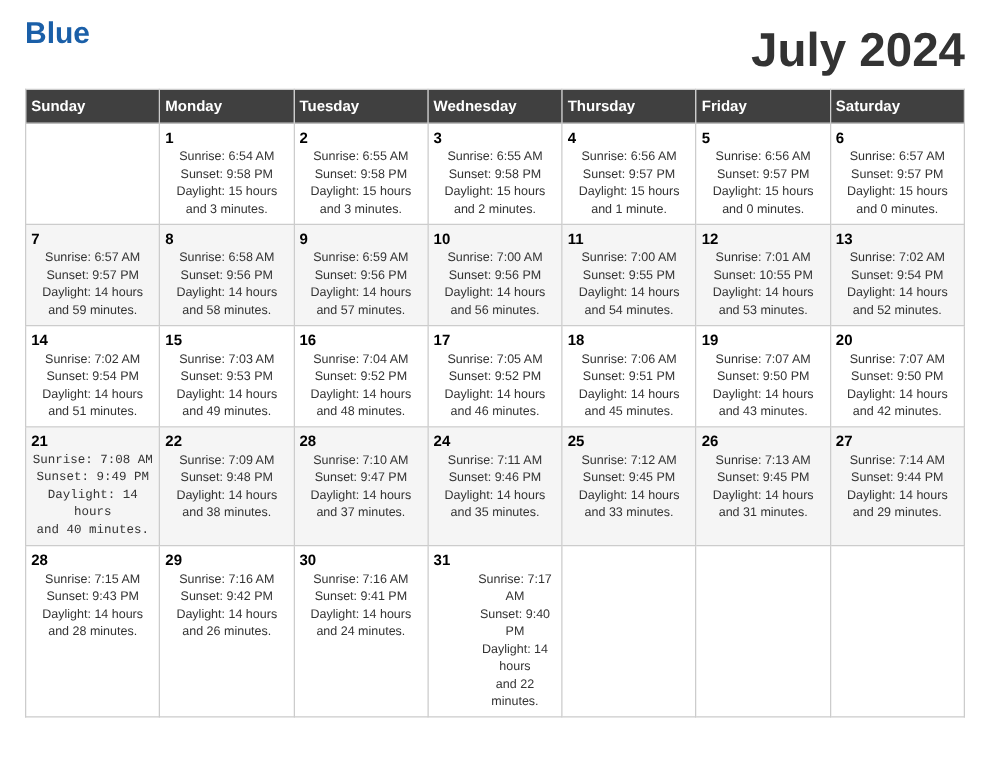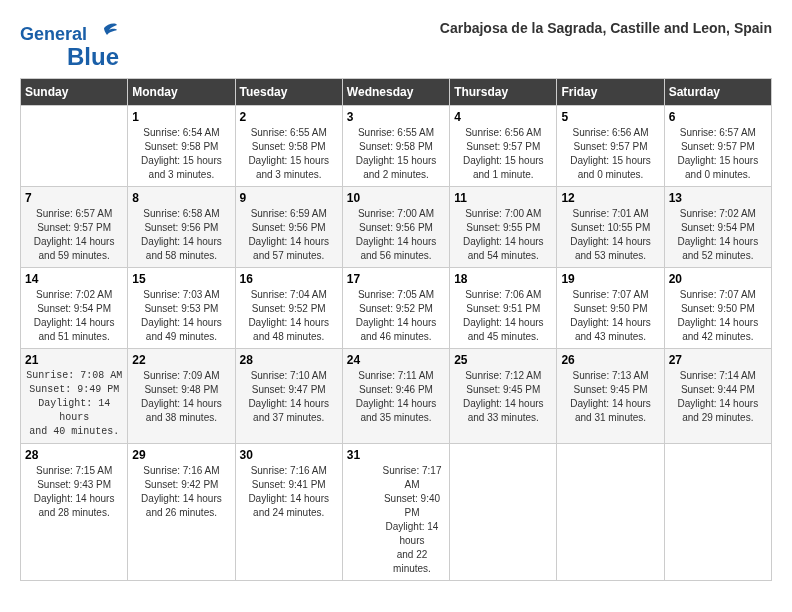--- a/index.html
+++ b/index.html
@@ -83,35 +83,27 @@
     .empty-cell {
       background: #fff !important;
     }
   </style>
 </head>
 <body>
 
 <div class="header">
   <div class="logo">
     <div style="display:flex; flex-direction:column; align-items:flex-end;">
-      <div style="display:flex; align-items:center; gap:2px;">
-        <div class="logo-text">
-          <span>General</span>
-        </div>
-        <svg width="30" height="30" viewBox="0 0 30 30">
-          <path d="M15 8 C18 4, 26 2, 28 5 C26 6, 22 7, 20 10 C22 9, 26 8, 28 10 C25 11, 20 12, 18 15 C16 12, 15 10, 15 8Z" fill="#1a5fa8"></path>
-        </svg>
-      </div>
       <div class="logo-text" style="color:#1a5fa8; font-size:24px; font-weight:bold; margin-top:-6px;text-align:right;">
         <span>Blue</span>
       </div>
     </div>
   </div>
   <div class="title-area">
-    <div class="location-title">Carbajosa de la Sagrada, Castille and Leon, Spain</div>
+    <div class="month-title">July 2024</div>
   </div>
 </div>
 
 <table class="calendar">
   <thead>
     <tr id="header-row">
         <th>Sunday</th>
         <th>Monday</th>
         <th>Tuesday</th>
         <th>Wednesday</th>

